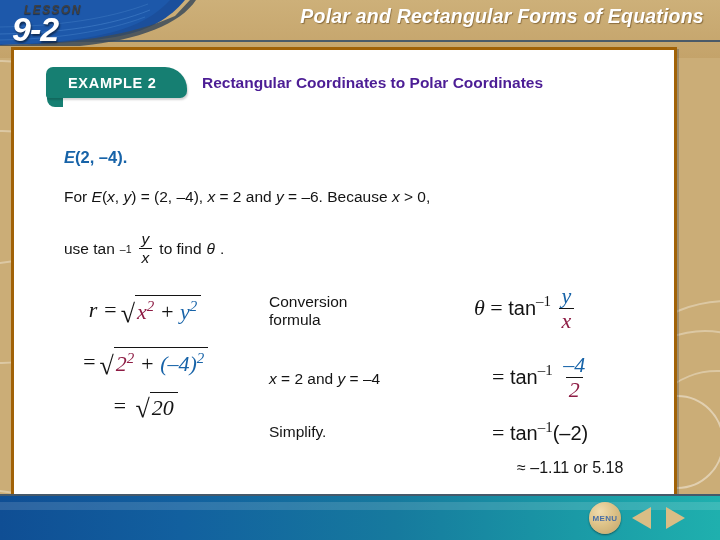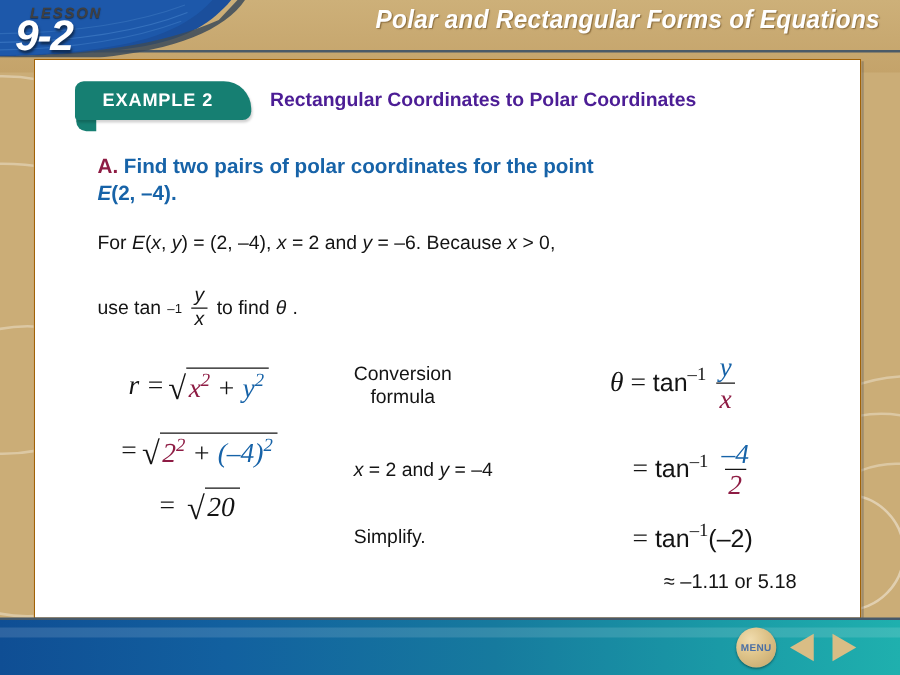--- a/index.html
+++ b/index.html
@@ -100,27 +100,26 @@
     font-weight: bold;
     font-style: italic;
     color: #ffffff;
     letter-spacing: -1px;
     text-shadow: 1px 2px 2px rgba(0,0,0,0.5);
   }
 
   
   .content-card {
     position: absolute;
-    left: 27px; top: 47px;
+    left: 11px; top: 47px;
     width: 660px; height: 446px;
     background: #ffffff;
-    border: 1px solid #a16207;
+    border: 3px solid #a16207;
     box-shadow: 2px 2px 0 rgba(60,70,80,0.30);
     overflow: hidden;
-    text-align: center;
   }
 
   
   .example-tab {
     position: absolute;
     left: 32px; top: 17px;
     height: 31px;
     background: #167f72;
     border-radius: 7px 22px 7px 3px;
     display: flex;
@@ -370,23 +369,20 @@
   </div>
 
   <div class="content-card">
 
     <div class="tab-tail"></div>
     <div class="example-tab">
       <span class="example-tab-label">EXAMPLE 2</span>
     </div>
     <div class="example-title">Rectangular Coordinates to Polar Coordinates</div>
 
-    <div class="q-line1">
-      <span class="letter">A.</span><span> Find two pairs of polar coordinates for the point</span>
-    </div>
     <div class="q-line2">
       <span class="it">E</span><span>(2, –4).</span>
     </div>
 
     <div class="prose1">
       <span>For </span><span class="it">E</span><span>(</span><span class="it">x</span><span>, </span><span class="it">y</span><span>) = (2, –4), </span><span class="it">x</span><span> = 2 and </span><span class="it">y</span><span> = –6. Because </span><span class="it">x</span><span> &gt; 0,</span>
     </div>
 
     <div class="prose2">
       <span>use tan</span>

